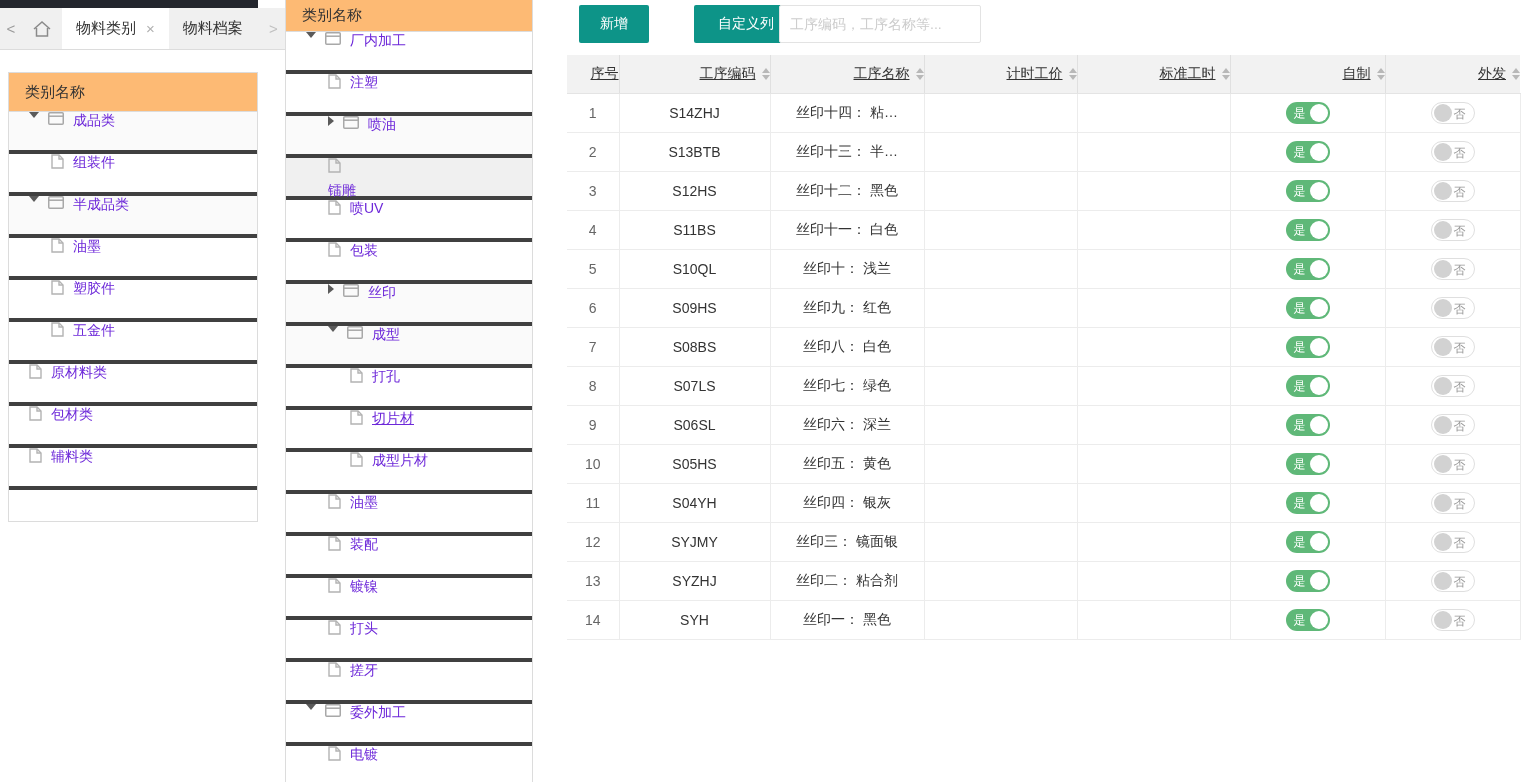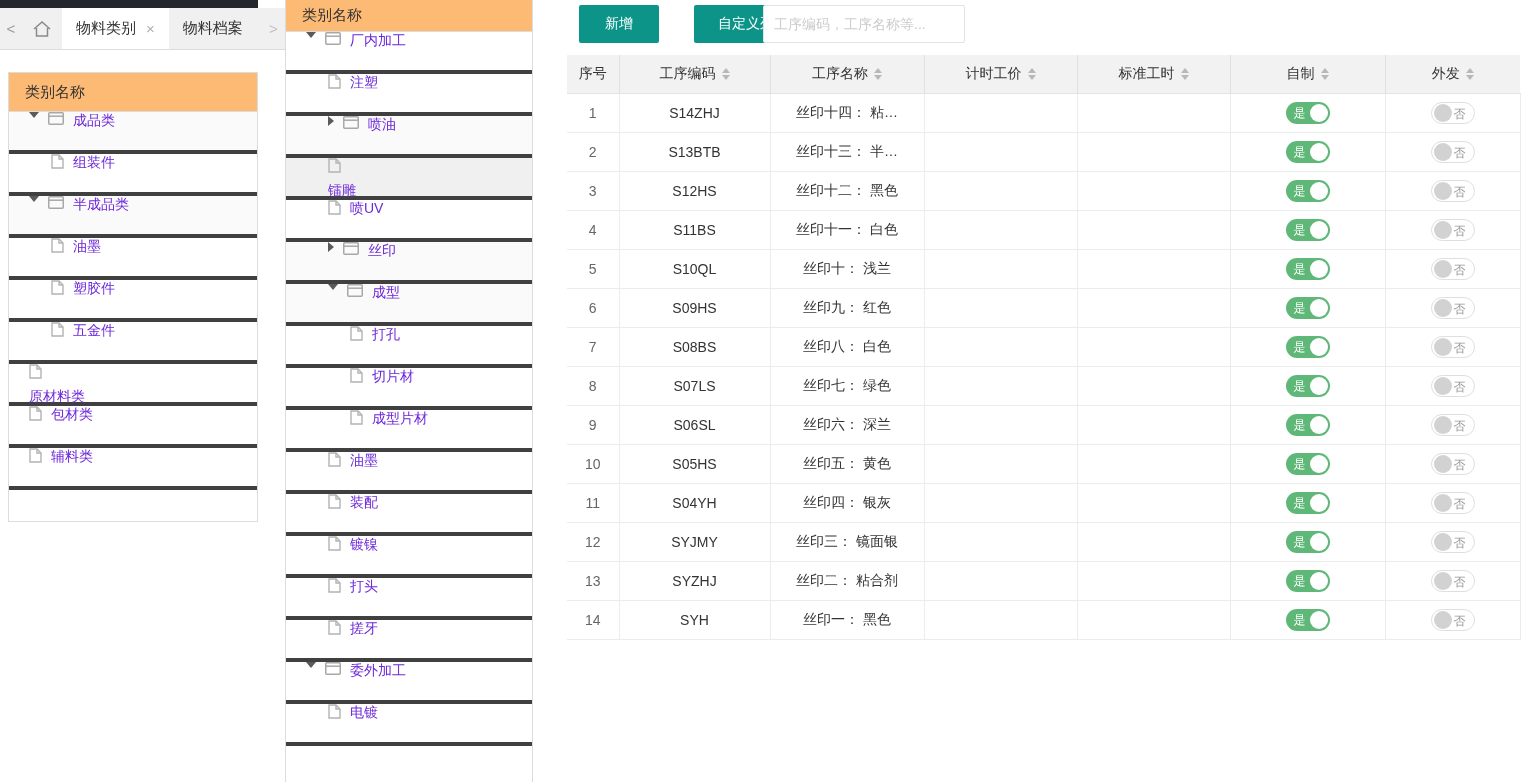--- a/index.html
+++ b/index.html
@@ -33,37 +33,37 @@
   .tree-row.selected{background:#f0f0f0;}
   .caret{width:0;height:0;display:inline-block;flex:0 0 auto;}
   .caret-down{border-left:5px solid transparent;border-right:5px solid transparent;border-top:6px solid #5a5a5a;}
   .caret-right{border-top:5px solid transparent;border-bottom:5px solid transparent;border-left:6px solid #5a5a5a;}
   .tree-icon{flex:0 0 auto;}
   .tree-label{white-space:nowrap;}
 
   
   .btn{position:absolute;top:5px;height:38px;background:#0d9488;color:#fff;border:none;border-radius:2px;
        font-size:14px;font-family:inherit;cursor:pointer;}
-  #btn-add{left:579px;width:80px;}
+  #btn-add{left:579px;width:70px;}
   #btn-custom{left:694px;width:104px;}
-  #search-box{position:absolute;left:763px;top:5px;width:202px;height:38px;border:1px solid #e3e3e3;
+  #search-box{position:absolute;left:779px;top:5px;width:202px;height:38px;border:1px solid #e3e3e3;
               border-radius:2px;box-sizing:border-box;padding:0 10px;font-size:14px;font-family:inherit;color:#333;}
   #search-box::placeholder{color:#ccc;}
 
   
   #proc-table{position:absolute;left:567px;top:55px;width:953px;border-collapse:collapse;table-layout:fixed;
               font-size:14px;color:#333;}
   #proc-table th{background:#f2f2f2;height:38px;font-weight:normal;color:#333;
                  border-bottom:1px solid #e4e4e4;border-left:1px solid #e0e0e0;padding:0;}
   #proc-table th:first-child{border-left:none;}
   #proc-table td{height:38px;text-align:center;border-bottom:1px solid #ececec;border-left:1px solid #ececec;
                  padding:0;white-space:nowrap;overflow:hidden;}
   #proc-table td:first-child{border-left:none;color:#666;}
   #proc-table tr td:last-child{border-right:1px solid #ececec;}
-  .th-inner{display:flex;align-items:center;justify-content:center;gap:6px;}
+  .th-inner{display:flex;align-items:center;justify-content:flex-end;gap:6px;text-decoration:underline;}
   .sorter{display:inline-flex;flex-direction:column;gap:2px;}
   .sorter .s-up{width:0;height:0;border-left:4px solid transparent;border-right:4px solid transparent;
                 border-bottom:5px solid #b8b8b8;}
   .sorter .s-down{width:0;height:0;border-left:4px solid transparent;border-right:4px solid transparent;
                   border-top:5px solid #b8b8b8;}
 
   
   .switch{position:relative;width:44px;height:22px;border-radius:11px;display:inline-block;vertical-align:middle;}
   .switch .knob{position:absolute;width:18px;height:18px;border-radius:50%;}
   .switch .sw-text{position:absolute;top:0;line-height:22px;font-size:12px;}
@@ -140,21 +140,21 @@
           </svg>
           <span class="tree-label">塑胶件</span>
         </div>
         <div class="tree-row" style="padding-left: 42px;">
           <svg class="tree-icon" width="13" height="15" viewBox="0 0 13 15">
             <path d="M1 1 h7 l4 4 v9 h-11 z" fill="none" stroke="#b3b3b3" stroke-width="1.4"></path>
             <path d="M8 1 v4 h4" fill="none" stroke="#b3b3b3" stroke-width="1.4"></path>
           </svg>
           <span class="tree-label">五金件</span>
         </div>
-        <div class="tree-row" style="padding-left: 20px; flex-direction: column;">
+        <div class="tree-row" style="padding-left: 20px;">
           <svg class="tree-icon" width="13" height="15" viewBox="0 0 13 15">
             <path d="M1 1 h7 l4 4 v9 h-11 z" fill="none" stroke="#b3b3b3" stroke-width="1.4"></path>
             <path d="M8 1 v4 h4" fill="none" stroke="#b3b3b3" stroke-width="1.4"></path>
           </svg>
           <span class="tree-label">原材料类</span>
         </div>
         <div class="tree-row" style="padding-left: 20px;">
           <svg class="tree-icon" width="13" height="15" viewBox="0 0 13 15">
             <path d="M1 1 h7 l4 4 v9 h-11 z" fill="none" stroke="#b3b3b3" stroke-width="1.4"></path>
             <path d="M8 1 v4 h4" fill="none" stroke="#b3b3b3" stroke-width="1.4"></path>
@@ -206,20 +206,27 @@
           </svg>
           <span class="tree-label">镭雕</span>
         </div>
         <div class="tree-row" style="padding-left: 42px;">
           <svg class="tree-icon" width="13" height="15" viewBox="0 0 13 15">
             <path d="M1 1 h7 l4 4 v9 h-11 z" fill="none" stroke="#b3b3b3" stroke-width="1.4"></path>
             <path d="M8 1 v4 h4" fill="none" stroke="#b3b3b3" stroke-width="1.4"></path>
           </svg>
           <span class="tree-label">喷UV</span>
         </div>
+        <div class="tree-row" style="padding-left: 42px;">
+          <svg class="tree-icon" width="13" height="15" viewBox="0 0 13 15">
+            <path d="M1 1 h7 l4 4 v9 h-11 z" fill="none" stroke="#b3b3b3" stroke-width="1.4"></path>
+            <path d="M8 1 v4 h4" fill="none" stroke="#b3b3b3" stroke-width="1.4"></path>
+          </svg>
+          <span class="tree-label">包装</span>
+        </div>
         <div class="tree-row shaded" style="padding-left: 42px;">
           <span class="caret caret-right"></span>
           <svg class="tree-icon" width="16" height="13" viewBox="0 0 16 13">
             <rect x="0.75" y="0.75" width="14.5" height="11.5" rx="1" fill="none" stroke="#a8a8a8" stroke-width="1.5"></rect>
             <line x1="0.75" y1="4.2" x2="15.25" y2="4.2" stroke="#a8a8a8" stroke-width="1.5"></line>
           </svg>
           <span class="tree-label">丝印</span>
         </div>
         <div class="tree-row shaded" style="padding-left: 42px;">
           <span class="caret caret-down"></span>
@@ -229,21 +236,21 @@
           </svg>
           <span class="tree-label">成型</span>
         </div>
         <div class="tree-row" style="padding-left: 64px;">
           <svg class="tree-icon" width="13" height="15" viewBox="0 0 13 15">
             <path d="M1 1 h7 l4 4 v9 h-11 z" fill="none" stroke="#b3b3b3" stroke-width="1.4"></path>
             <path d="M8 1 v4 h4" fill="none" stroke="#b3b3b3" stroke-width="1.4"></path>
           </svg>
           <span class="tree-label">打孔</span>
         </div>
-        <div class="tree-row" style="padding-left: 64px;">
+        <div class="tree-row" style="padding-left: 64px; text-decoration: underline;">
           <svg class="tree-icon" width="13" height="15" viewBox="0 0 13 15">
             <path d="M1 1 h7 l4 4 v9 h-11 z" fill="none" stroke="#b3b3b3" stroke-width="1.4"></path>
             <path d="M8 1 v4 h4" fill="none" stroke="#b3b3b3" stroke-width="1.4"></path>
           </svg>
           <span class="tree-label">切片材</span>
         </div>
         <div class="tree-row" style="padding-left: 64px;">
           <svg class="tree-icon" width="13" height="15" viewBox="0 0 13 15">
             <path d="M1 1 h7 l4 4 v9 h-11 z" fill="none" stroke="#b3b3b3" stroke-width="1.4"></path>
             <path d="M8 1 v4 h4" fill="none" stroke="#b3b3b3" stroke-width="1.4"></path>

